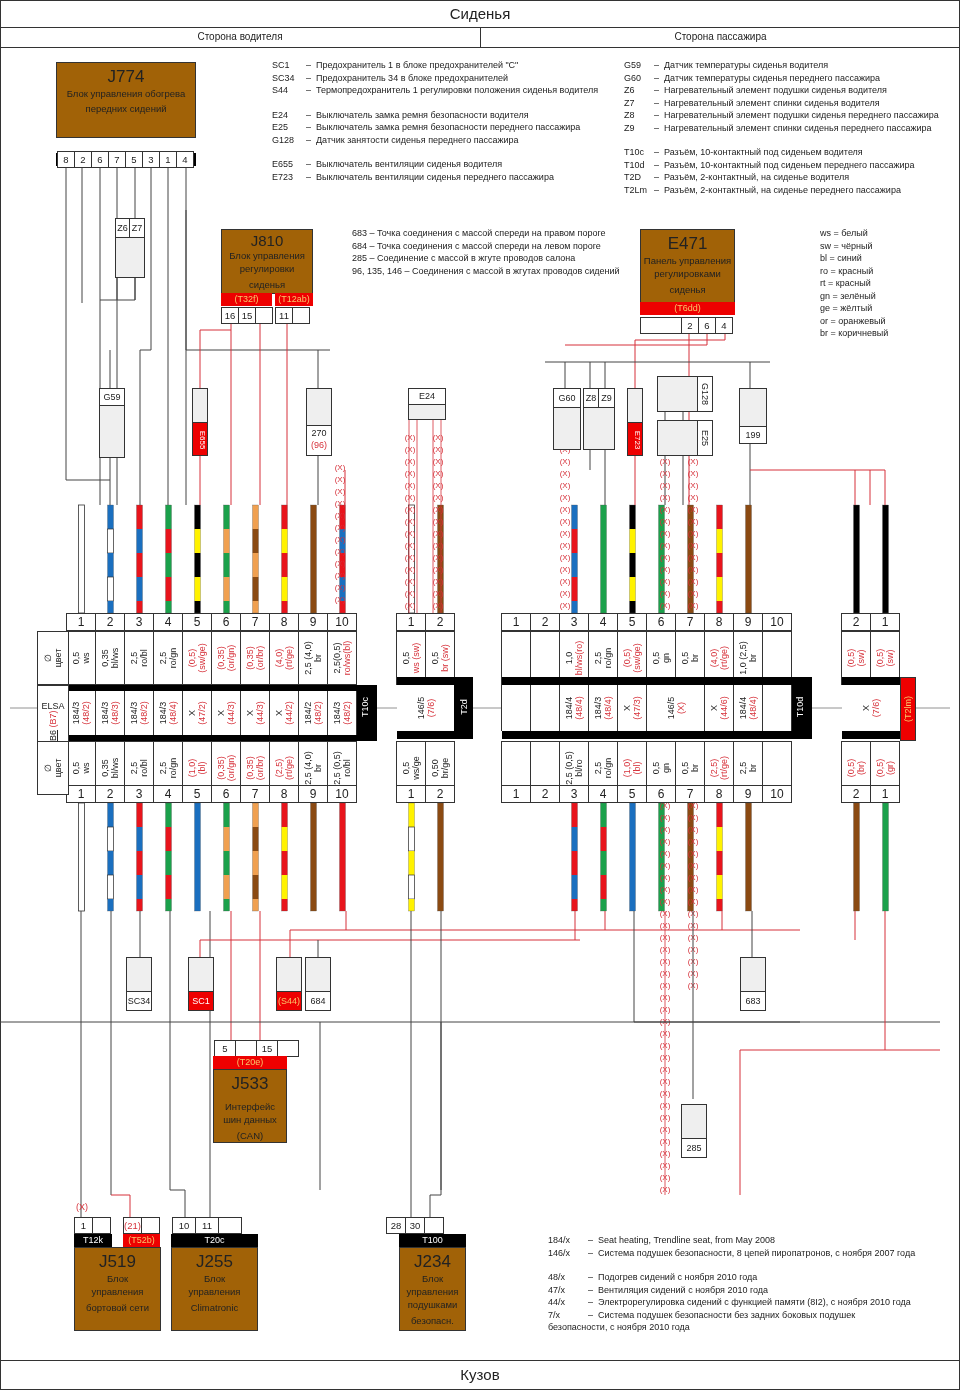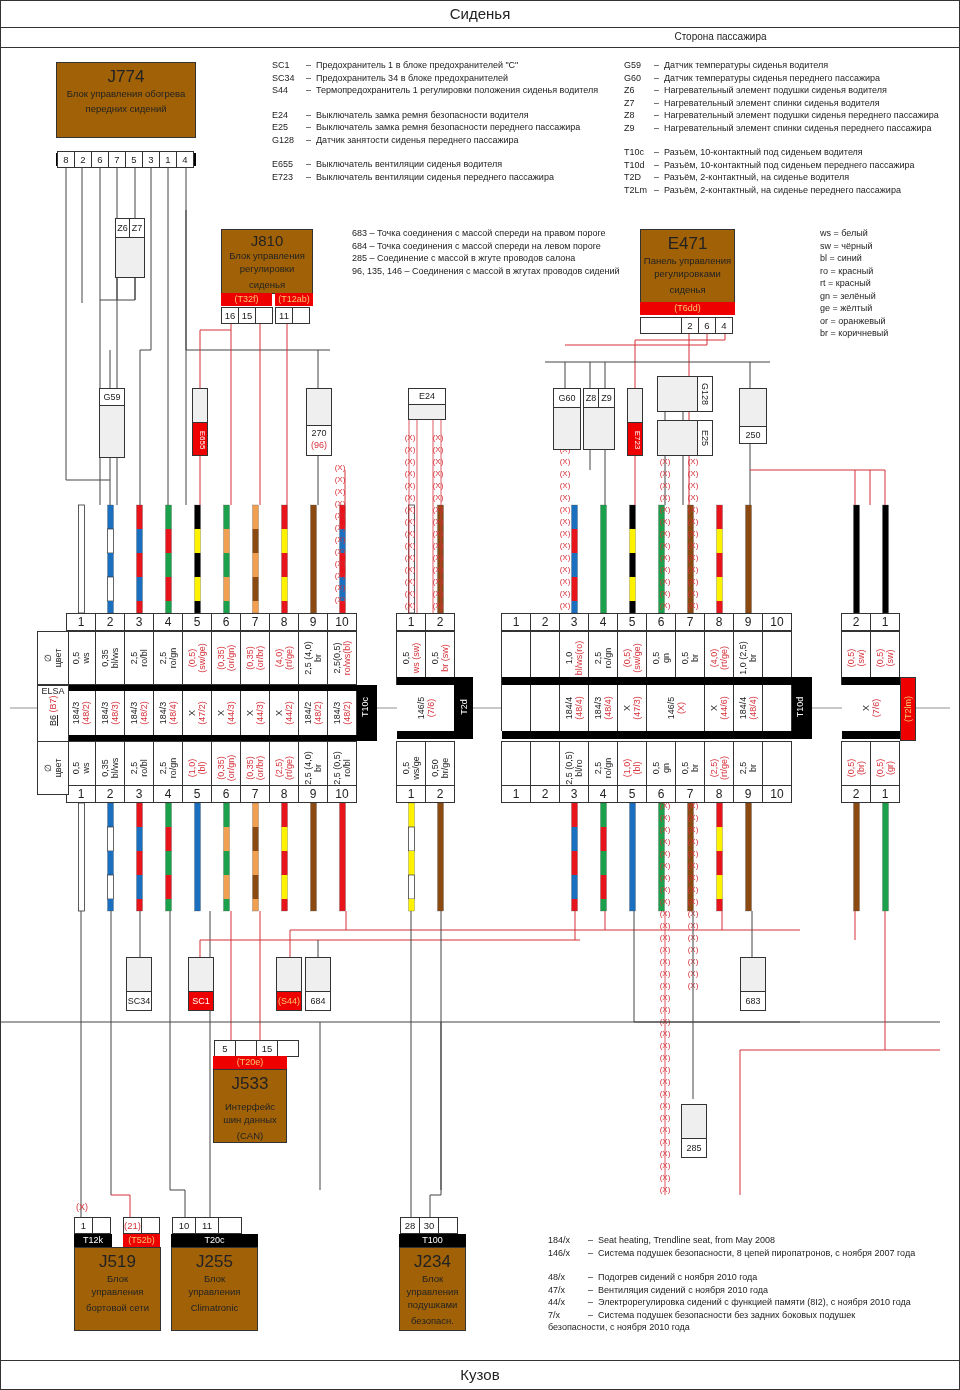--- a/index.html
+++ b/index.html
@@ -34,20 +34,21 @@
   .cc .v{position:absolute;left:50%;top:50%;transform:translate(-50%,-50%) rotate(-90deg);font-size:9px;line-height:10px;text-align:center;white-space:pre;}
   .blackband{position:absolute;background:#000;}
   .vlabel{position:absolute;color:#fff;font-size:9px;transform:rotate(-90deg);transform-origin:center;white-space:nowrap;}
 </style>
 </head>
 <body>
 
 <div class="frame"></div>
 <div class="title">Сиденья</div>
 <div class="sides">
+  <div class="side l">Сторона водителя</div>
   <div class="side r">Сторона пассажира</div>
 </div>
 
 <svg id="wires" width="960" height="1390">
     <line x1="10" y1="708" x2="950" y2="708" stroke="#777" stroke-width="0.8"></line>
     <rect x="78.5" y="505" width="6" height="108" fill="#fff" stroke="#333" stroke-width="0.8"></rect>
     <rect x="78.5" y="803" width="6" height="108" fill="#fff" stroke="#333" stroke-width="0.8"></rect>
     <rect x="107.5" y="505" width="6" height="24" fill="#1a6fbf" stroke="none" stroke-width="0.7"></rect>
     <rect x="107.5" y="529" width="6" height="24" fill="#ffffff" stroke="#333" stroke-width="0.7"></rect>
     <rect x="107.5" y="553" width="6" height="24" fill="#1a6fbf" stroke="none" stroke-width="0.7"></rect>
@@ -609,21 +610,21 @@
   <div style="position:absolute;right:0;width:14px;top:0;bottom:0;background:#fff;border-left:1px solid #333;">
       <span style="position:absolute;left:50%;top:50%;transform:translate(-50%,-50%) rotate(90deg);font-size:9px;">G128</span>
     </div>
 </div>
 <div class="comp" style="left:657px;top:420px;width:54px;height:34px;">
   <div style="position:absolute;right:0;width:14px;top:0;bottom:0;background:#fff;border-left:1px solid #333;">
       <span style="position:absolute;left:50%;top:50%;transform:translate(-50%,-50%) rotate(90deg);font-size:9px;">E25</span>
     </div>
 </div>
 <div class="comp" style="left:739px;top:388px;width:26px;height:54px;">
-  <div class="lbl" style="height:16px;line-height:16px;">250</div>
+  <div class="lbl" style="height:16px;line-height:16px;">199</div>
 </div>
 
 <div class="comp" style="left:126px;top:957px;width:24px;height:52px;">
   <div class="lbl" style="height:18px;line-height:18px;">SC34</div>
 </div>
 <div class="comp" style="left:188px;top:957px;width:24px;height:52px;">
   <div class="lbl red" style="height:18px;line-height:18px;">SC1</div>
 </div>
 <div class="comp" style="left:276px;top:957px;width:24px;height:52px;">
   <div class="lbl redo" style="height:18px;line-height:18px;margin-top:9px;">(S44)</div>
@@ -676,21 +677,21 @@
     <div class="pin" style="width: 22px;"></div>
   </div>
 <div class="bar" style="position:absolute;left:171px;top:1234px;width:87px;">T20c</div>
 <div class="box" style="left:171px;top:1247px;width:85px;height:82px;">
   <div class="code">J255</div>
   <div class="desc">Блок</div>
   <div class="desc">управления</div>
   <div class="desc" style="margin-top:3px">Climatronic</div>
 </div>
 
-<div class="pins" id="pins-j234" style="left:401px;top:1217px;">
+<div class="pins" id="pins-j234" style="left:387px;top:1217px;">
     <div class="pin" style="width: 18px;">28</div>
     <div class="pin" style="width: 18px;">30</div>
     <div class="pin" style="width: 18px;"></div>
   </div>
 <div class="bar" style="position:absolute;left:399px;top:1234px;width:67px;">T100</div>
 <div class="box" style="left:399px;top:1247px;width:65px;height:82px;">
   <div class="code">J234</div>
   <div class="desc">Блок</div>
   <div class="desc">управления</div>
   <div class="desc">подушками</div>
@@ -814,21 +815,21 @@
       <div class="cn">3</div>
       <div class="cn">4</div>
       <div class="cn">5</div>
       <div class="cn">6</div>
       <div class="cn">7</div>
       <div class="cn">8</div>
       <div class="cn">9</div>
       <div class="cn">10</div>
     </div>
     <div style="position:absolute;left:37px;top:685px;width:30px;height:56px;border:1px solid #333;background:#fff;font-size:9px;text-align:center;">
-      <div style="margin-top:0">ELSA</div>
+      <div style="margin-top:15px">ELSA</div>
       <div style="transform:rotate(-90deg);margin-top:10px;white-space:nowrap"><span style="text-decoration:underline">B6</span> <span class="red-t">(B7)</span></div>
     </div>
     <div style="position:absolute;left:37px;top:631px;width:30px;height:52px;border:1px solid #333;background:#fff;">
       <div class="v" style="position:absolute;left:50%;top:50%;transform:translate(-50%,-50%) rotate(-90deg);font-size:9px;line-height:10px;text-align:center;white-space:pre;">∅
 цвет</div>
     </div>
     <div style="position:absolute;left:37px;top:741px;width:30px;height:52px;border:1px solid #333;background:#fff;">
       <div class="v" style="position:absolute;left:50%;top:50%;transform:translate(-50%,-50%) rotate(-90deg);font-size:9px;line-height:10px;text-align:center;white-space:pre;">∅
 цвет</div>
     </div>

